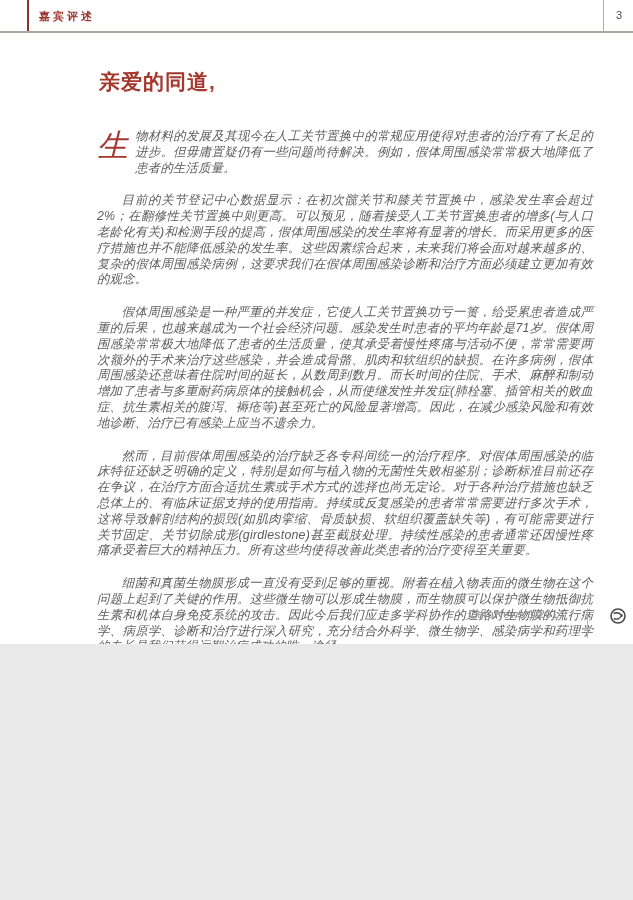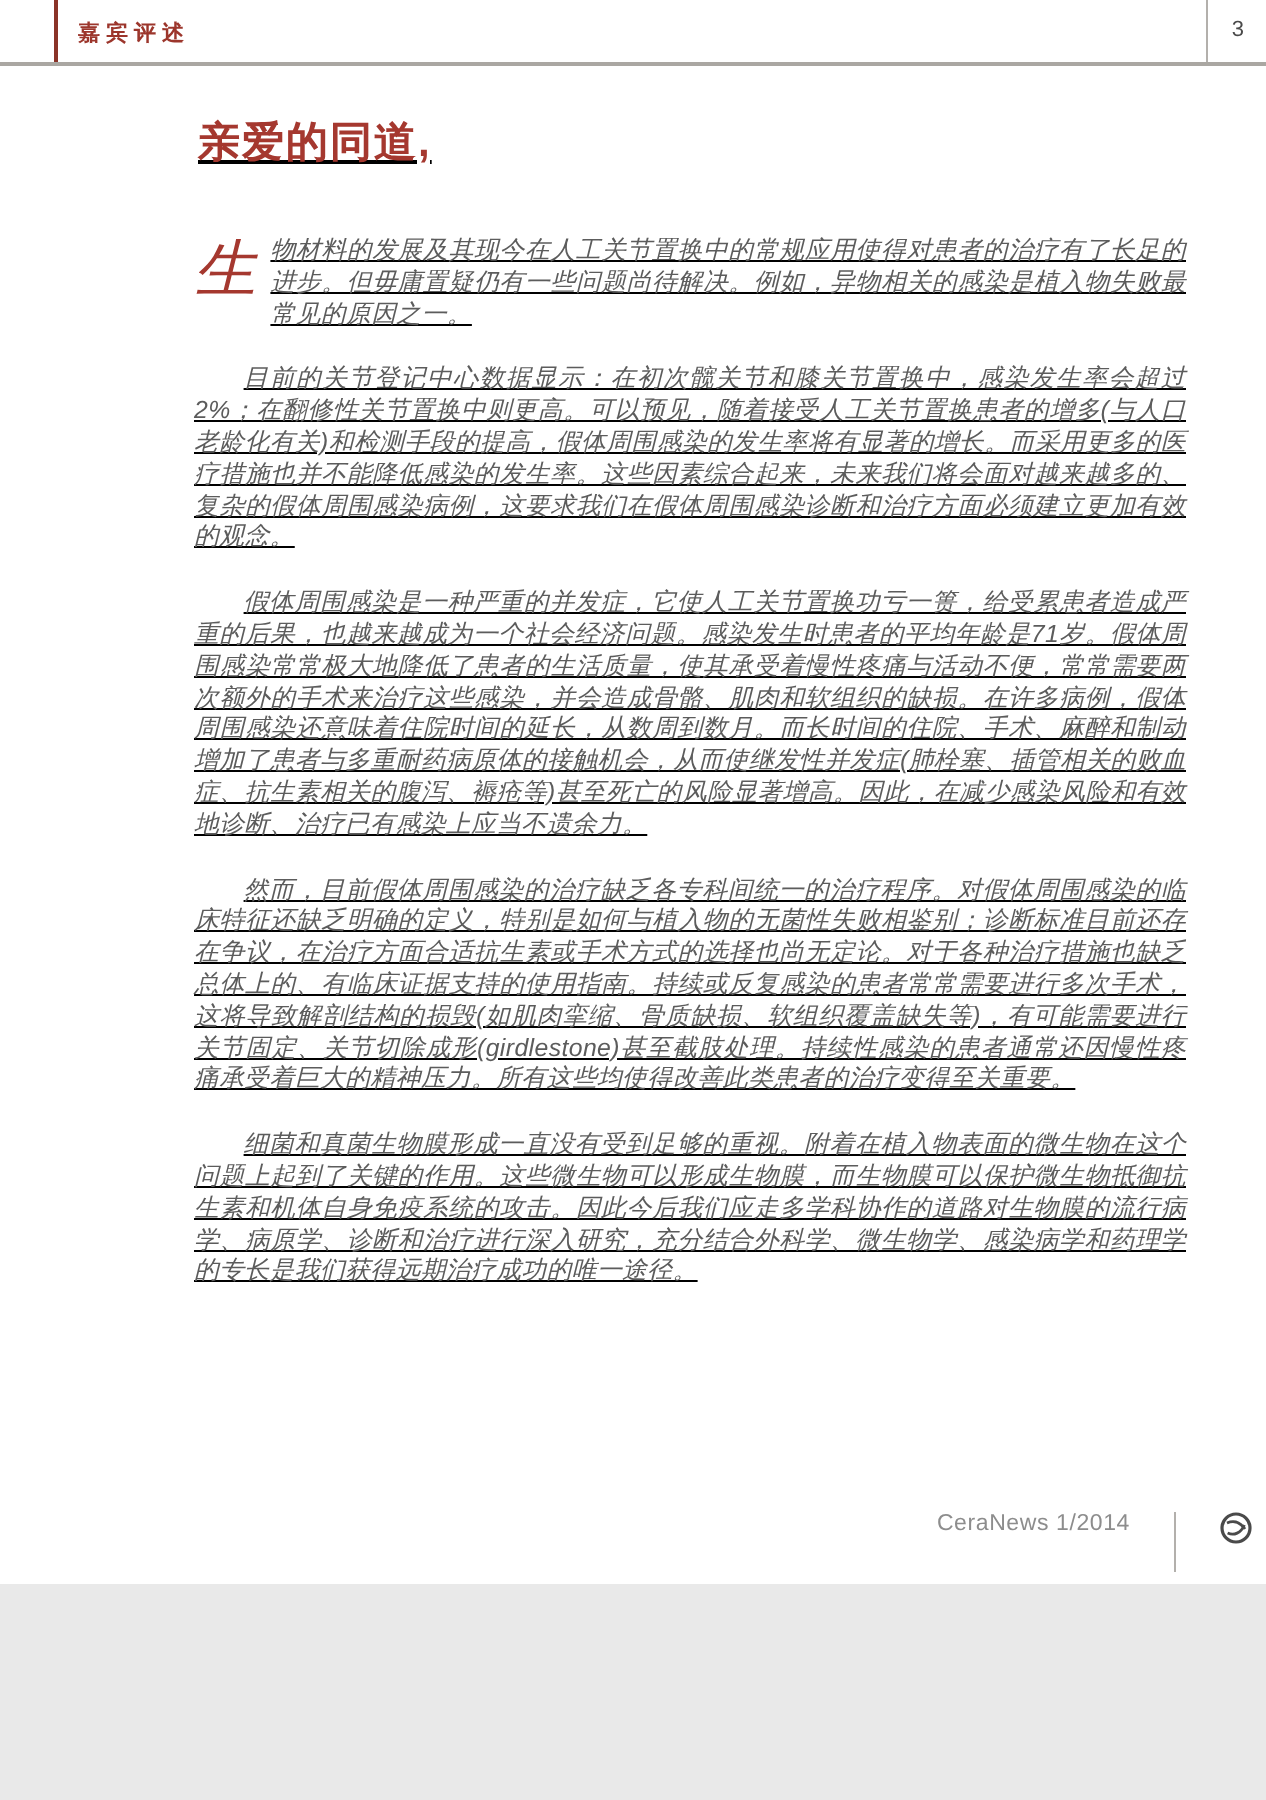--- a/index.html
+++ b/index.html
@@ -3,21 +3,21 @@
 <meta charset="utf-8">
 <style>
   html, body { margin: 0; padding: 0; }
   body {
     background: #e9e9e9;
     font-family: "Liberation Sans", sans-serif;
   }
   .page {
     position: relative;
     width: 633px;
-    height: 792px;
+    height: 644px;
     margin: 0 auto;
     background: #ffffff;
     overflow: hidden;
   }
 
   
   .header {
     position: absolute;
     top: 0; left: 0; right: 0;
     height: 31px;
@@ -46,23 +46,22 @@
   .header-pagenum {
     position: absolute;
     right: 11px; top: 9px;
     font-size: 11px;
     color: #4a4a4a;
   }
 
   
   .content {
     position: absolute;
-    left: 97px; top: 20px;
+    left: 97px; top: 31px;
     width: 496px;
-    text-decoration: underline;
   }
   .article-title {
     margin: 37px 0 0 2px;
     font-size: 21px;
     font-weight: bold;
     letter-spacing: 1px;
     color: #a5382f;
   }
   .article {
     margin-top: 33px;
@@ -122,21 +121,21 @@
     <div class="header-accent-line"></div>
     <div class="header-label">嘉宾评述</div>
     <div class="header-vline"></div>
     <div class="header-pagenum">3</div>
   </div>
 
   <div class="content">
     <h1 class="article-title">亲爱的同道,</h1>
     <div class="article">
       <p class="first">
-        <span class="dropcap">生</span><span>物材料的发展及其现今在人工关节置换中的常规应用使得对患者的治疗有了长足的进步。但毋庸置疑仍有一些问题尚待解决。例如，异物相关的感染是植入物失败最常见的原因之一。</span>
+        <span class="dropcap">生</span><span>物材料的发展及其现今在人工关节置换中的常规应用使得对患者的治疗有了长足的进步。但毋庸置疑仍有一些问题尚待解决。例如，假体周围感染常常极大地降低了患者的生活质量。</span>
       </p>
       <p>目前的关节登记中心数据显示：在初次髋关节和膝关节置换中，感染发生率会超过2%；在翻修性关节置换中则更高。可以预见，随着接受人工关节置换患者的增多(与人口老龄化有关)和检测手段的提高，假体周围感染的发生率将有显著的增长。而采用更多的医疗措施也并不能降低感染的发生率。这些因素综合起来，未来我们将会面对越来越多的、复杂的假体周围感染病例，这要求我们在假体周围感染诊断和治疗方面必须建立更加有效的观念。</p>
       <p>假体周围感染是一种严重的并发症，它使人工关节置换功亏一篑，给受累患者造成严重的后果，也越来越成为一个社会经济问题。感染发生时患者的平均年龄是71岁。假体周围感染常常极大地降低了患者的生活质量，使其承受着慢性疼痛与活动不便，常常需要两次额外的手术来治疗这些感染，并会造成骨骼、肌肉和软组织的缺损。在许多病例，假体周围感染还意味着住院时间的延长，从数周到数月。而长时间的住院、手术、麻醉和制动增加了患者与多重耐药病原体的接触机会，从而使继发性并发症(肺栓塞、插管相关的败血症、抗生素相关的腹泻、褥疮等)甚至死亡的风险显著增高。因此，在减少感染风险和有效地诊断、治疗已有感染上应当不遗余力。</p>
       <p>然而，目前假体周围感染的治疗缺乏各专科间统一的治疗程序。对假体周围感染的临床特征还缺乏明确的定义，特别是如何与植入物的无菌性失败相鉴别；诊断标准目前还存在争议，在治疗方面合适抗生素或手术方式的选择也尚无定论。对于各种治疗措施也缺乏总体上的、有临床证据支持的使用指南。持续或反复感染的患者常常需要进行多次手术，这将导致解剖结构的损毁(如肌肉挛缩、骨质缺损、软组织覆盖缺失等)，有可能需要进行关节固定、关节切除成形(girdlestone)甚至截肢处理。持续性感染的患者通常还因慢性疼痛承受着巨大的精神压力。所有这些均使得改善此类患者的治疗变得至关重要。</p>
       <p>细菌和真菌生物膜形成一直没有受到足够的重视。附着在植入物表面的微生物在这个问题上起到了关键的作用。这些微生物可以形成生物膜，而生物膜可以保护微生物抵御抗生素和机体自身免疫系统的攻击。因此今后我们应走多学科协作的道路对生物膜的流行病学、病原学、诊断和治疗进行深入研究，充分结合外科学、微生物学、感染病学和药理学的专长是我们获得远期治疗成功的唯一途径。</p>
     </div>
   </div>
 
   <div class="footer">
     <div class="footer-issue">CeraNews 1/2014</div>

